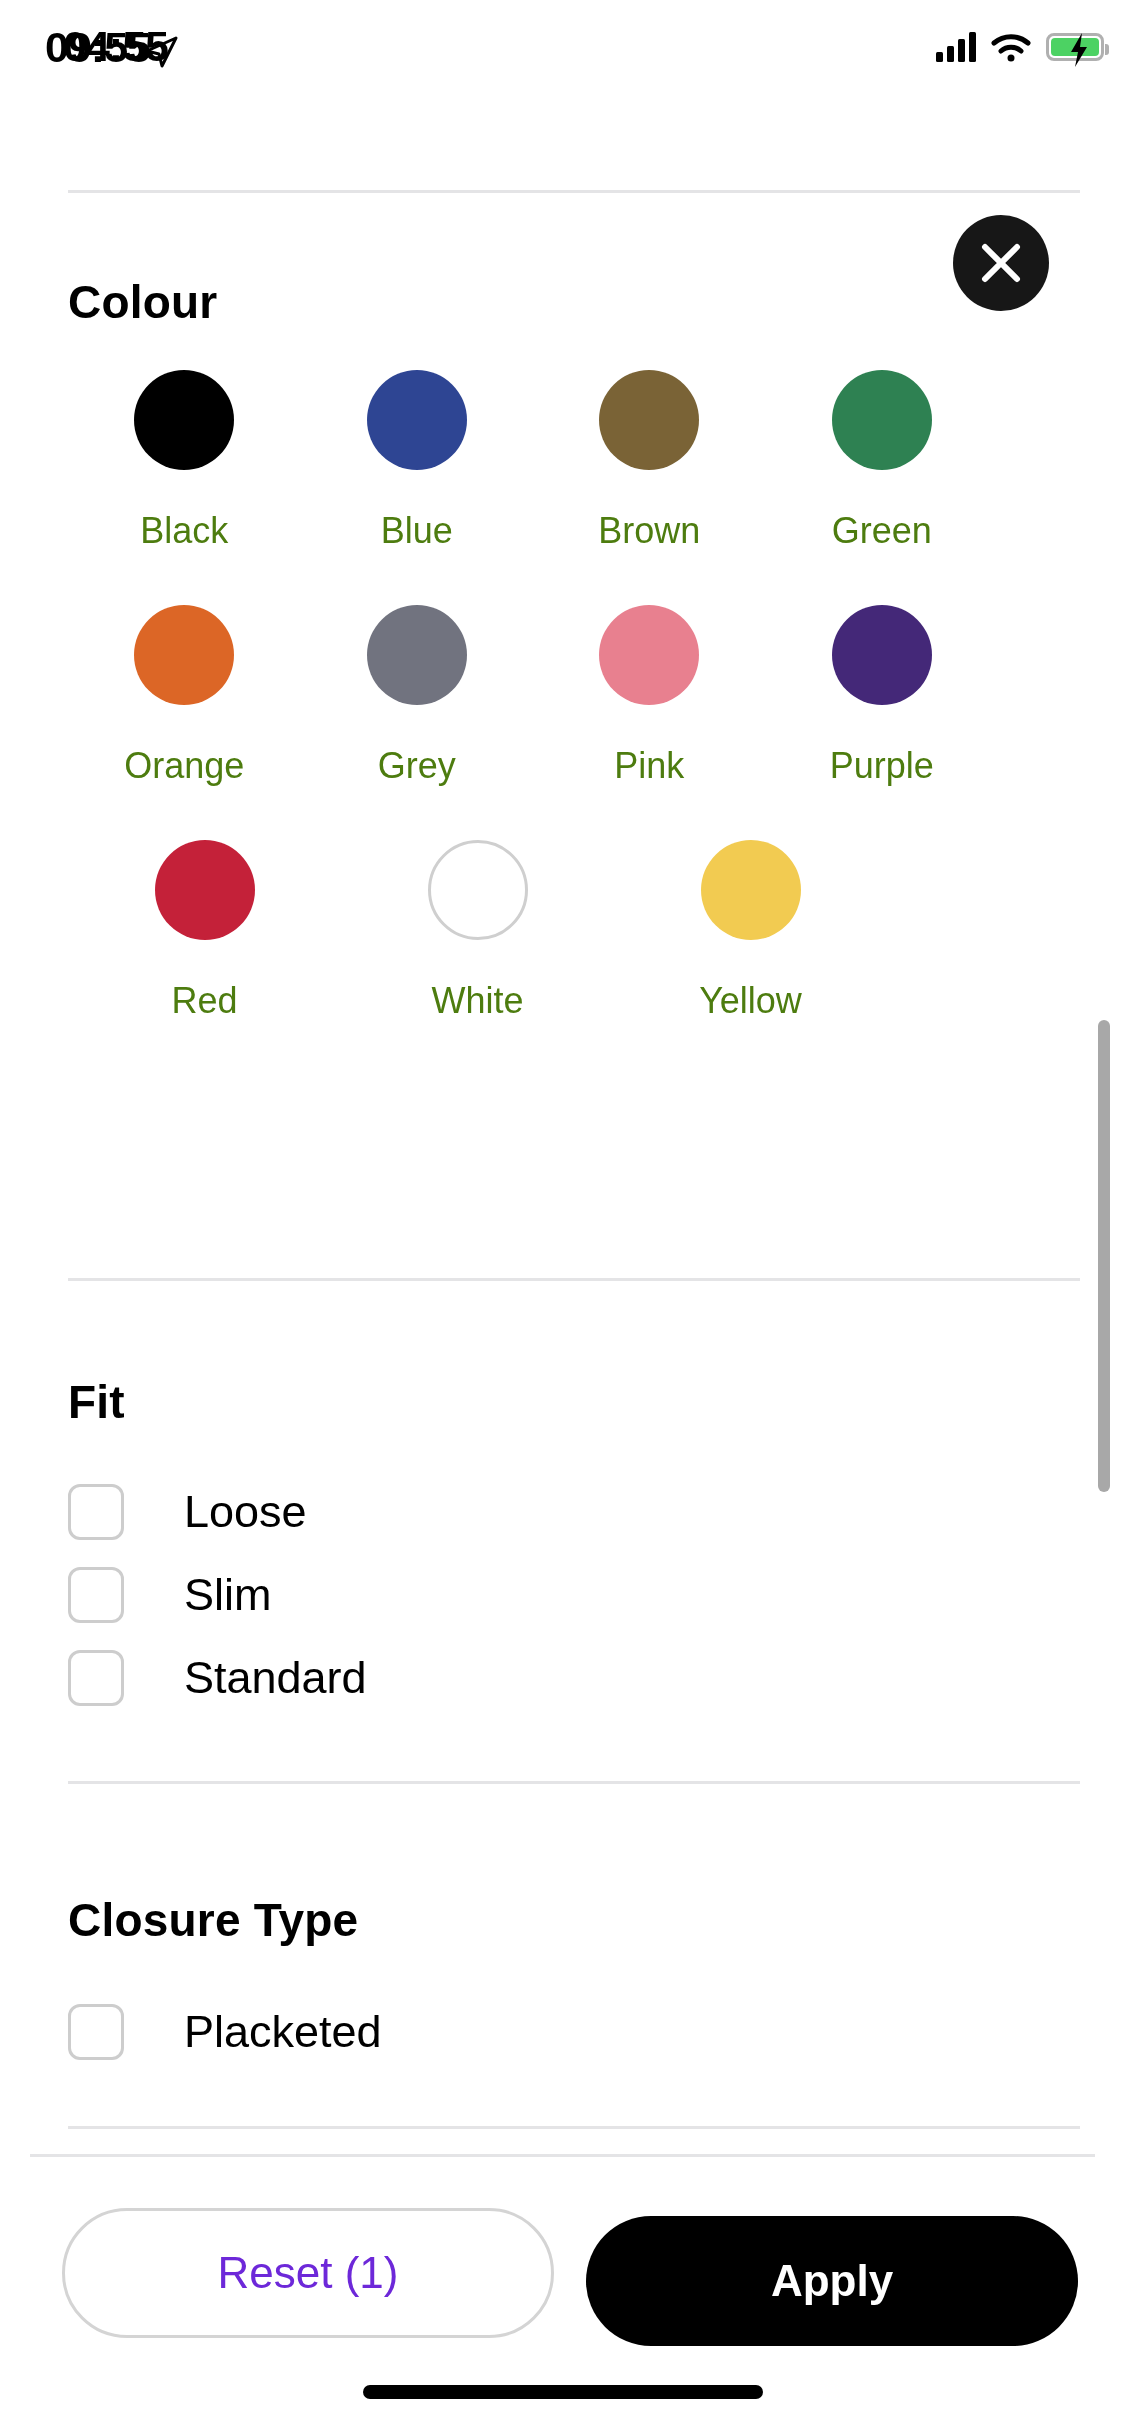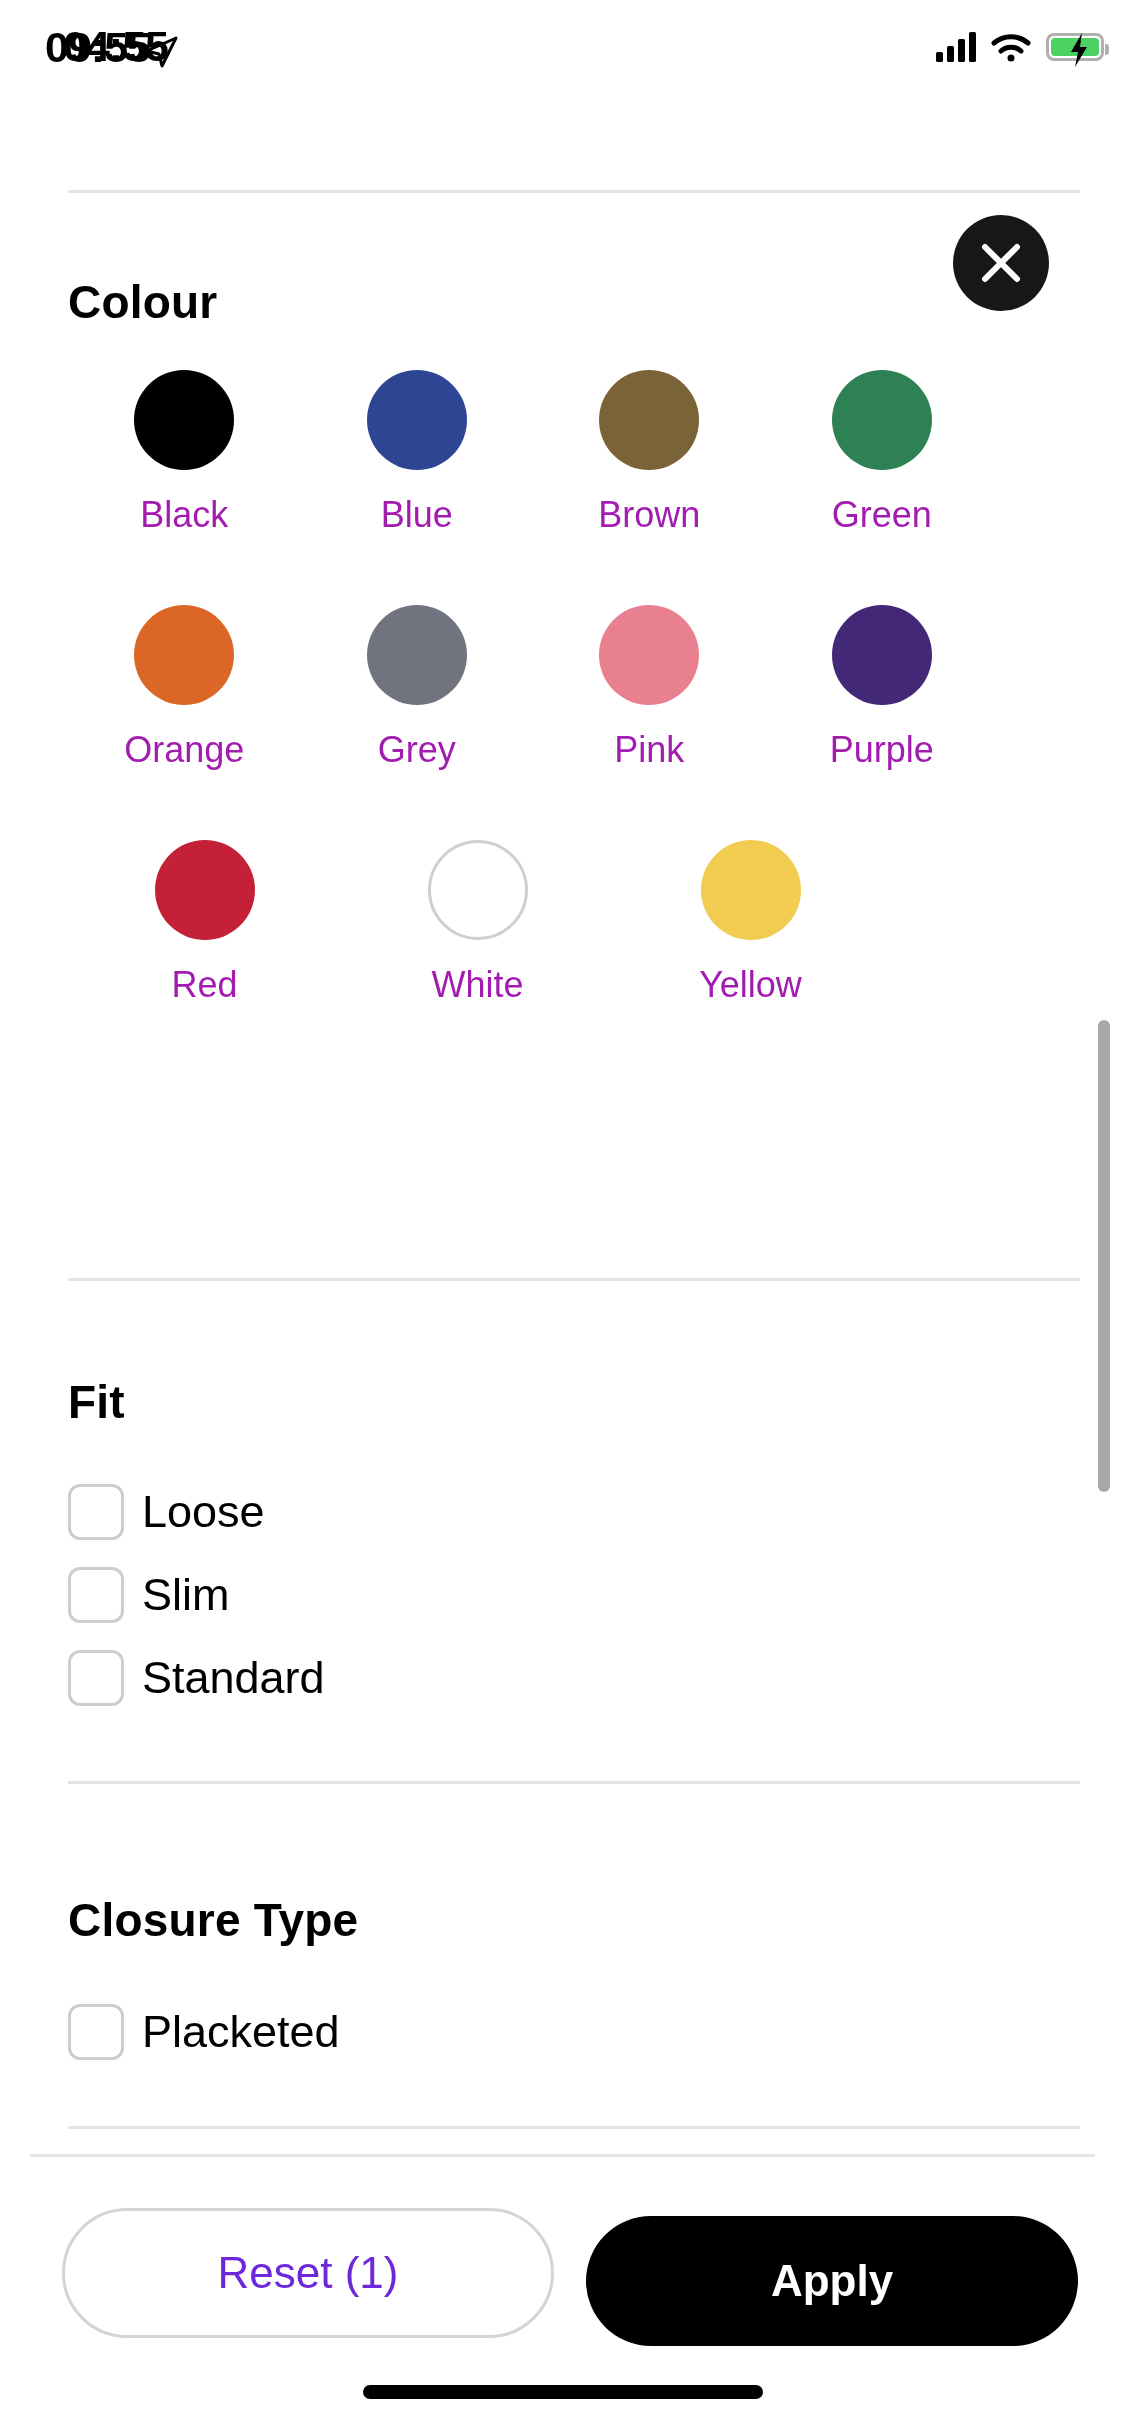--- a/index.html
+++ b/index.html
@@ -119,23 +119,23 @@
     align-items:center;
     cursor:pointer;
   }
   .swatch {
     width:100px; height:100px;
     border-radius:50%;
     margin-top:2px;
   }
   .swatch.outlined { border:3px solid #cfcfcf; }
   .swatch-label {
-    margin-top:24px;
+    margin-top:40px;
     font-size:36px;
-    color:#a21caf;
+    color:#4d7c0f;
     white-space:nowrap;
   }
 
   
   #scroll-track {
     position:absolute;
     left:1098px; top:200px;
     width:12px; height:1900px;
   }
   #scroll-thumb {
@@ -172,21 +172,21 @@
     cursor:pointer;
   }
   .checkbox {
     width:56px; height:56px;
     border:3px solid #cdcdcd;
     border-radius:12px;
     background:#fff;
     flex:0 0 auto;
   }
   .check-label {
-    margin-left:18px;
+    margin-left:60px;
     font-size:45px;
     color:#000;
     white-space:nowrap;
   }
 
   
   #footer {
     position:absolute;
     left:0; top:2208px;
     width:1125px; height:140px;

